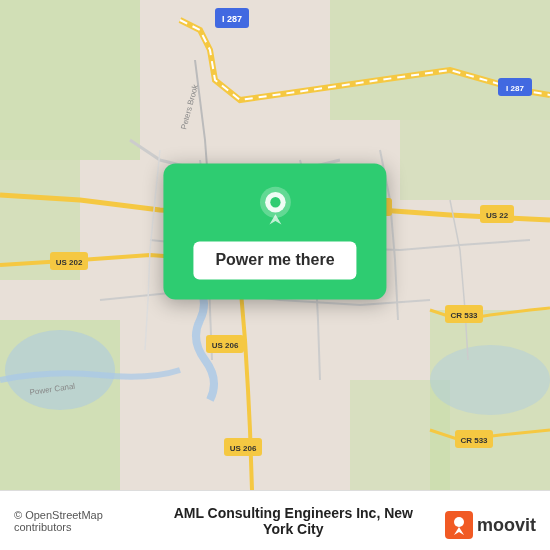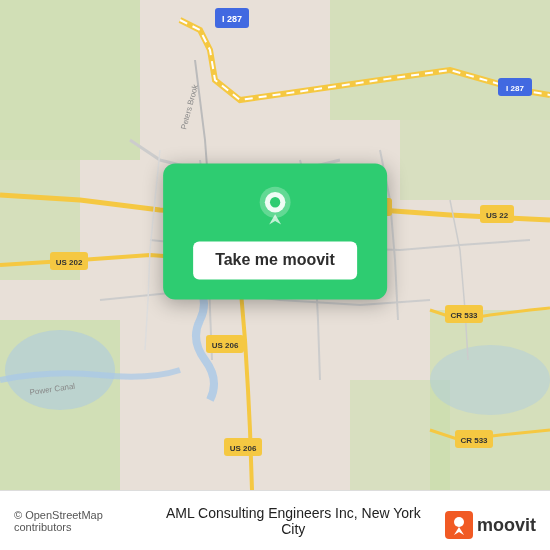--- a/index.html
+++ b/index.html
@@ -74,21 +74,21 @@
     }
 
     #osm-credit {
       font-size: 11px;
       color: #555;
       flex: 1;
     }
 
     #location-name {
       font-size: 14px;
-      font-weight: normal;
+      font-weight: bold;
       color: #222;
       flex: 2;
       text-align: center;
     }
 
     #moovit-logo {
       display: flex;
       align-items: center;
       gap: 4px;
       margin-top: 9px;
@@ -183,21 +183,21 @@
   </svg>
 
   <div id="location-card">
 
     <svg id="pin-icon" viewBox="0 0 48 56" xmlns="http://www.w3.org/2000/svg">
       <circle cx="24" cy="22" r="18" fill="rgba(255,255,255,0.25)"></circle>
       <circle cx="24" cy="22" r="12" fill="white" opacity="0.9"></circle>
       <circle cx="24" cy="22" r="6" fill="#2ecc71"></circle>
       <path d="M 24 36 L 17 48 L 24 44 L 31 48 Z" fill="white" opacity="0.7"></path>
     </svg>
-    <button id="take-me-there-btn">Take me moovit</button>
+    <button id="take-me-there-btn">Power me there</button>
   </div>
 </div>
 
 <div id="bottom-bar">
   <span id="osm-credit">© OpenStreetMap contributors</span>
   <span id="location-name">AML Consulting Engineers Inc, New York City</span>
 
   <div id="moovit-logo">
     <svg id="moovit-icon" viewBox="0 0 28 28" xmlns="http://www.w3.org/2000/svg">
       <rect width="28" height="28" rx="4" fill="#f15a24"></rect>

